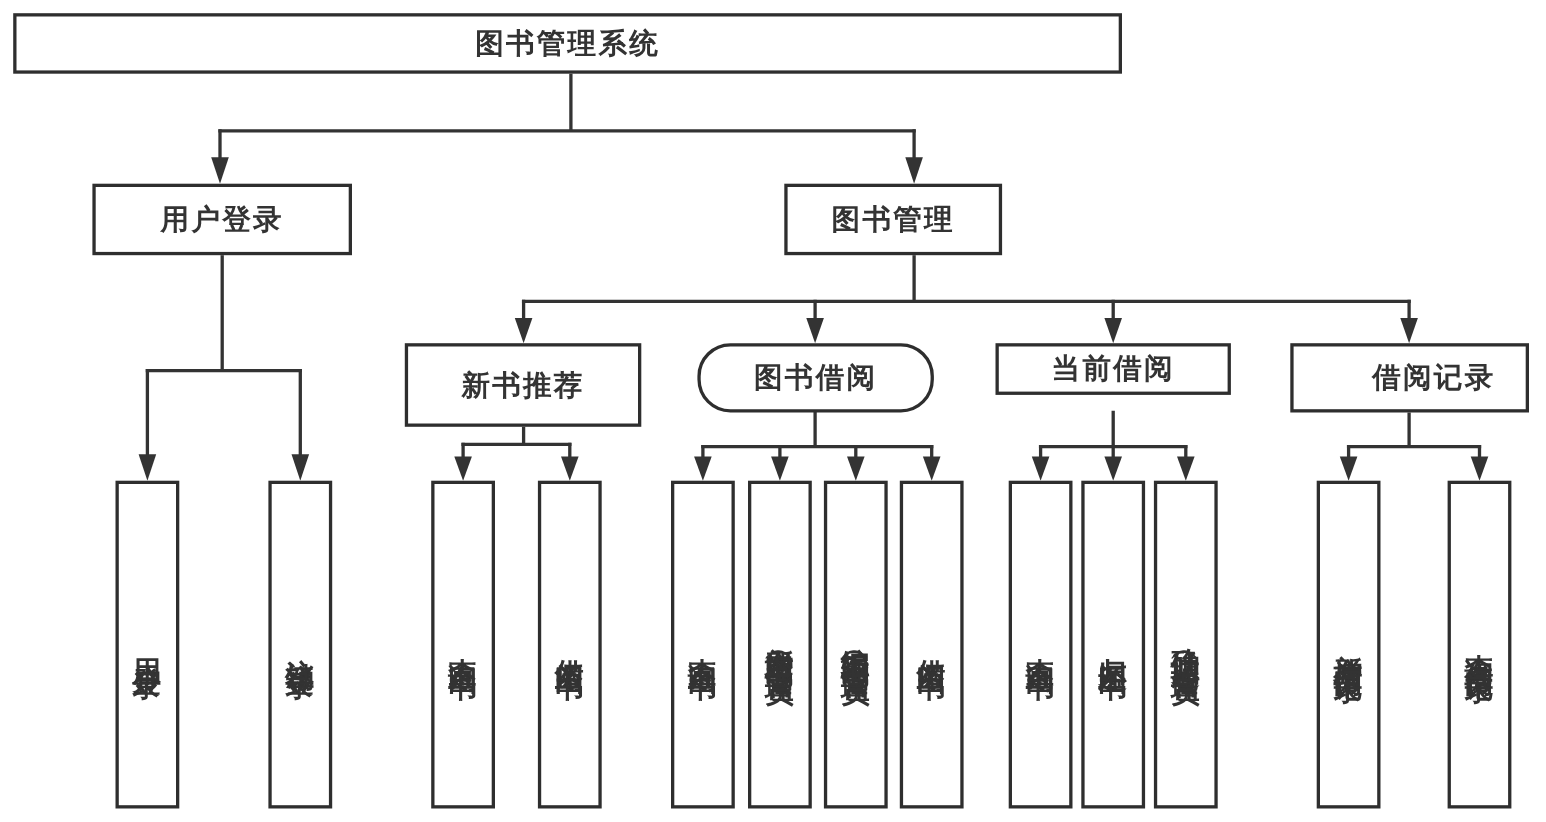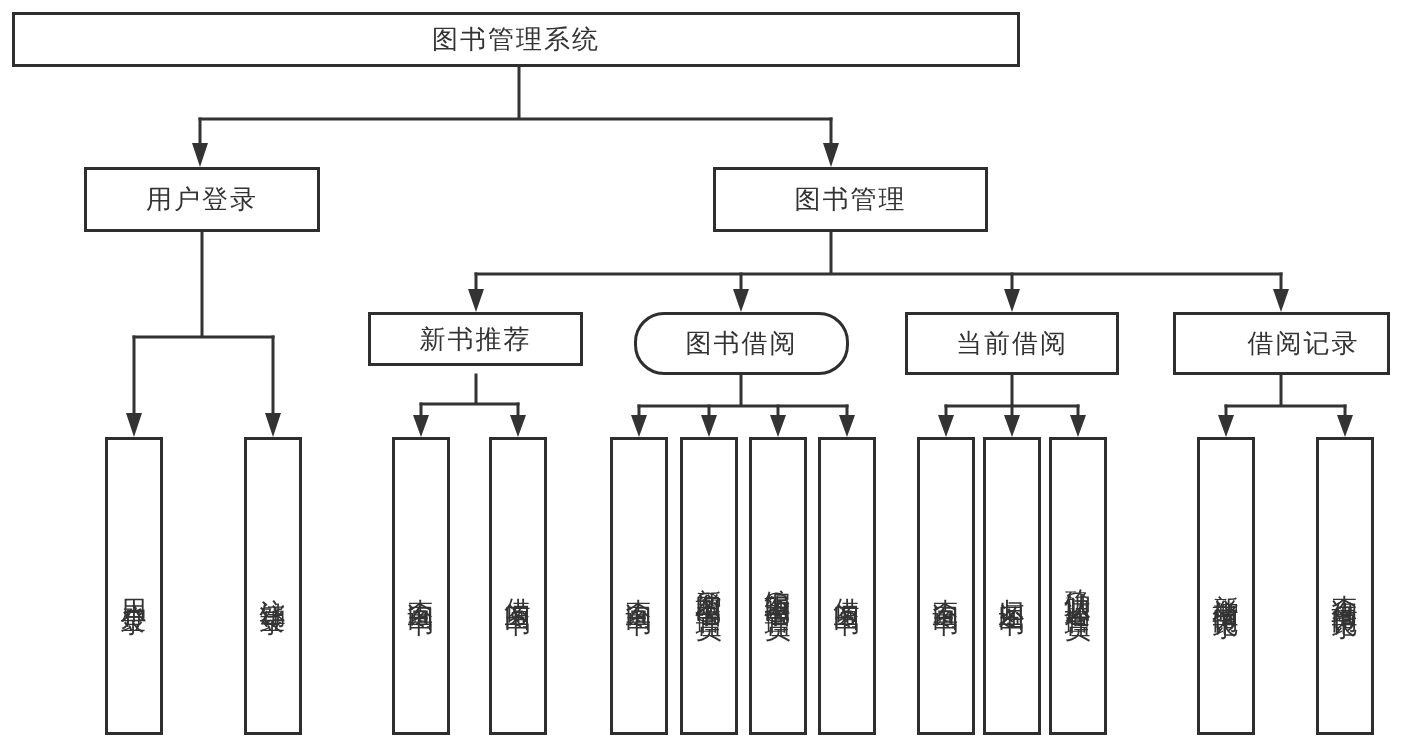--- a/index.html
+++ b/index.html
@@ -3,20 +3,21 @@
 <meta charset="utf-8">
 <style>
   html,body{margin:0;padding:0;background:#ffffff;}
   .canvas{
     position:relative;
     width:1405px;height:747px;
     background:#ffffff;
     font-family:"Liberation Sans","DejaVu Sans",sans-serif;
     color:#333333;
     overflow:hidden;
+    font-weight:bold;
   }
   .wires{position:absolute;left:0;top:0;z-index:1;pointer-events:none;}
   .node{
     position:absolute;
     box-sizing:border-box;
     border:3px solid #2e2e2e;
     background:#ffffff;
     display:flex;align-items:center;justify-content:center;
     z-index:2;
   }
@@ -100,31 +101,31 @@
     </g>
   </svg>
 
   <div class="node" style="left:12px;top:12px;width:1008px;height:55px;">
     <span class="hlabel">图书管理系统</span>
   </div>
 
   <div class="node" style="left:84px;top:167px;width:236px;height:65px;">
     <span class="hlabel">用户登录</span>
   </div>
-  <div class="node" style="left:713px;top:167px;width:275px;height:65px;">
+  <div class="node" style="left:713px;top:167px;width:198px;height:65px;">
     <span class="hlabel">图书管理</span>
   </div>
 
-  <div class="node" style="left:368px;top:312px;width:215px;height:54px;">
+  <div class="node" style="left:368px;top:312px;width:215px;height:76px;">
     <span class="hlabel">新书推荐</span>
   </div>
   <div class="node" style="left:634px;top:312px;width:215px;height:63px;border-radius:30px;">
     <span class="hlabel">图书借阅</span>
   </div>
-  <div class="node" style="left:905px;top:312px;width:214px;height:63px;">
+  <div class="node" style="left:905px;top:312px;width:214px;height:47px;">
     <span class="hlabel">当前借阅</span>
   </div>
   <div class="node" style="left:1173px;top:312px;width:217px;height:63px;padding-left:44px;">
     <span class="hlabel">借阅记录</span>
   </div>
 
   <div class="node leaf" style="left:105px;">
     <span class="vlabel">用户登录</span>
   </div>
   <div class="node leaf" style="left:244px;">

